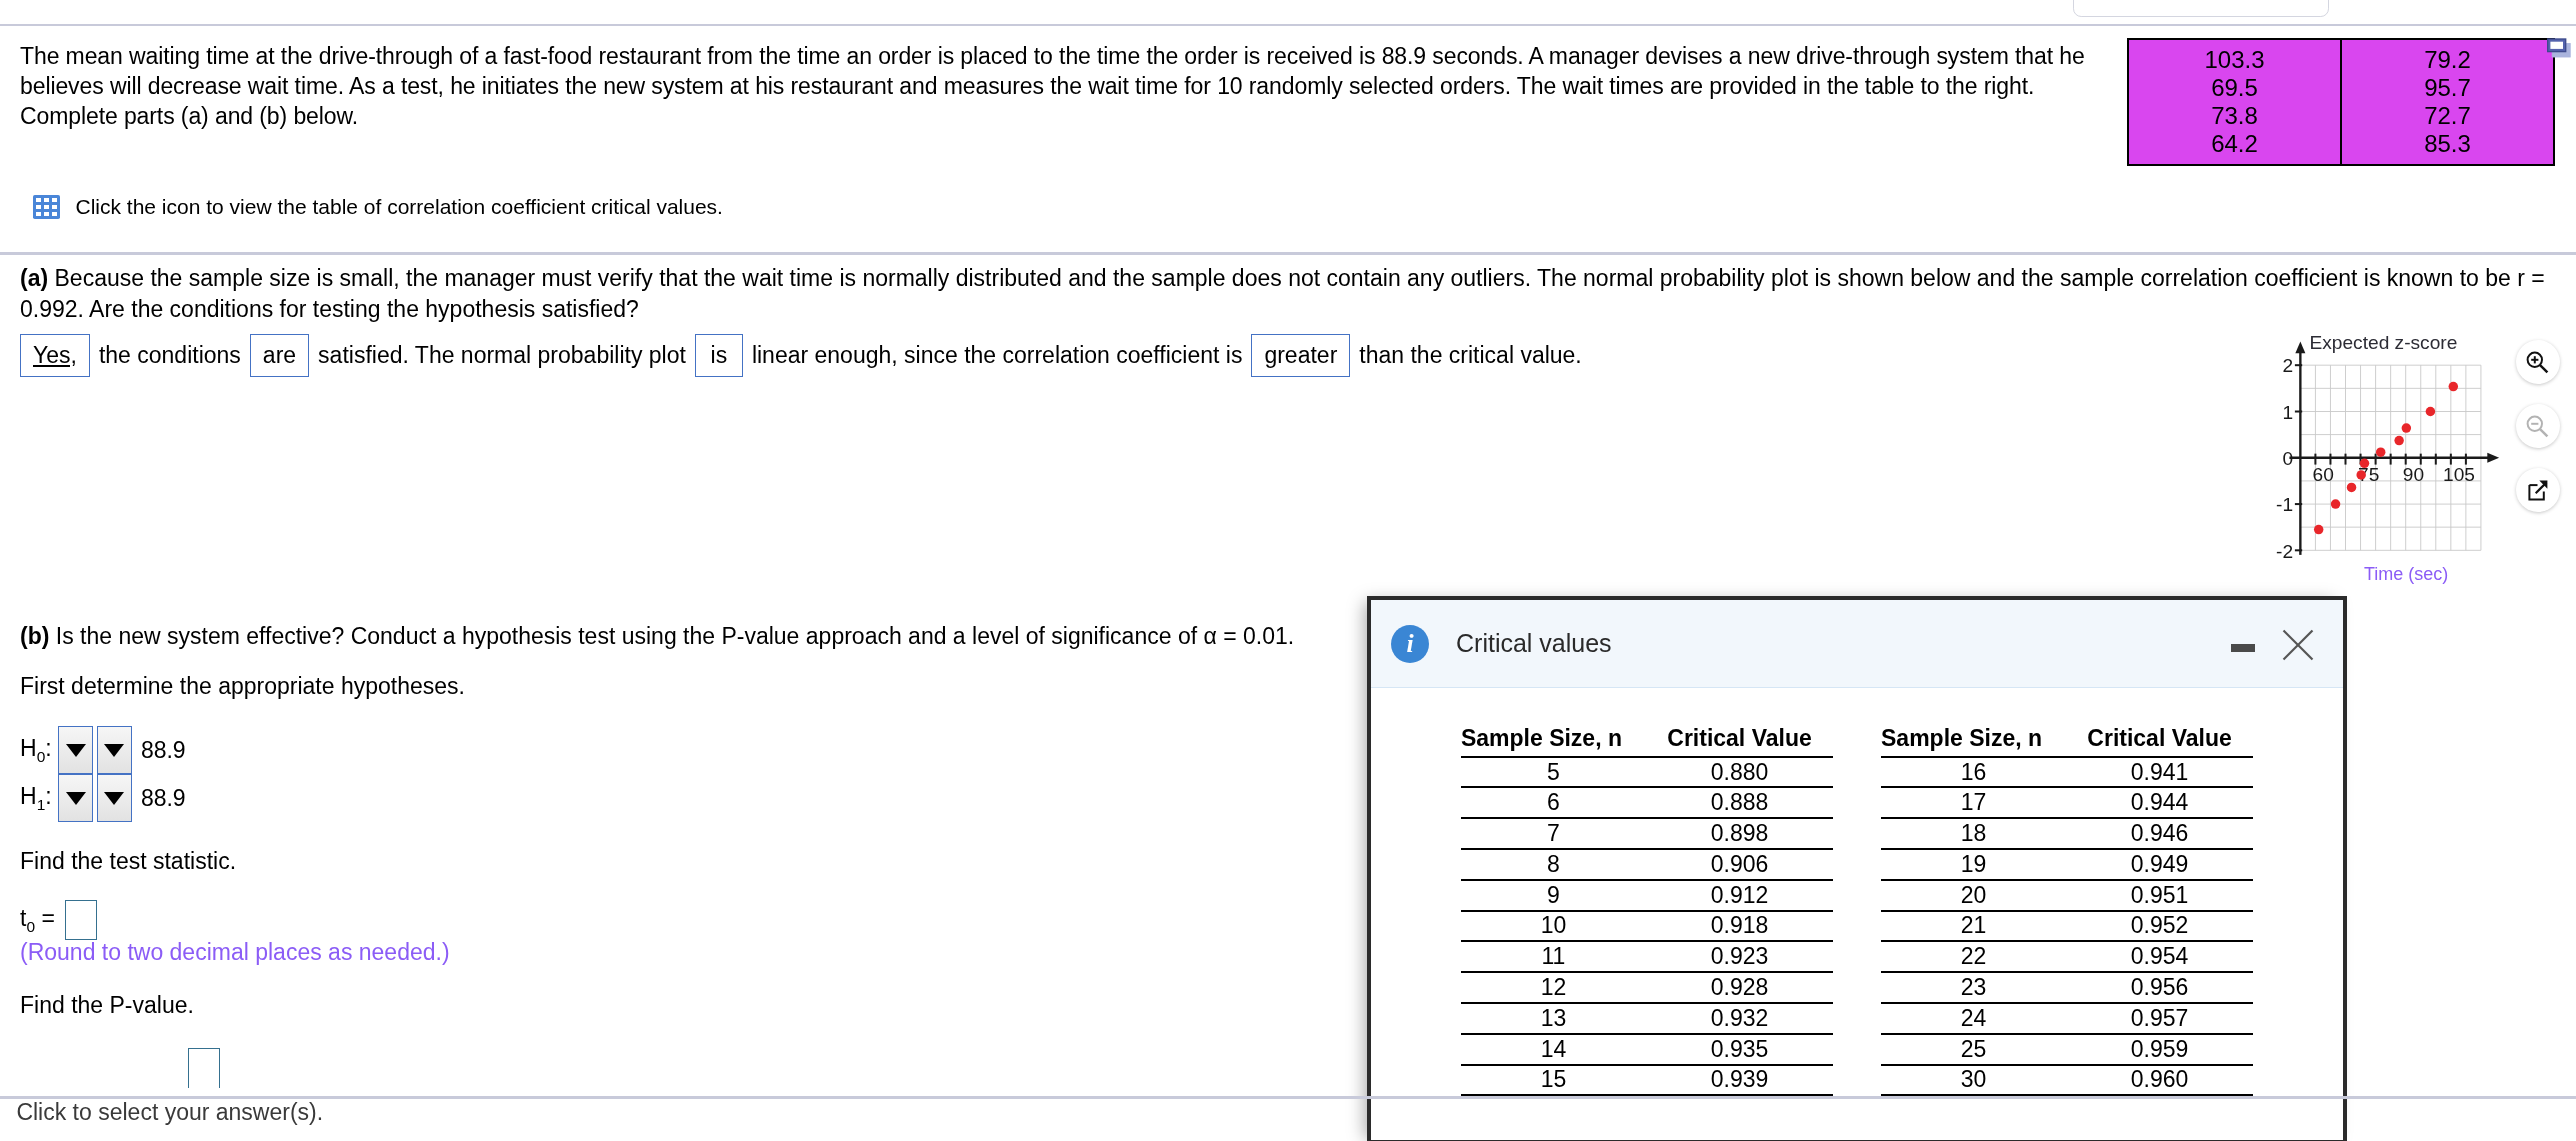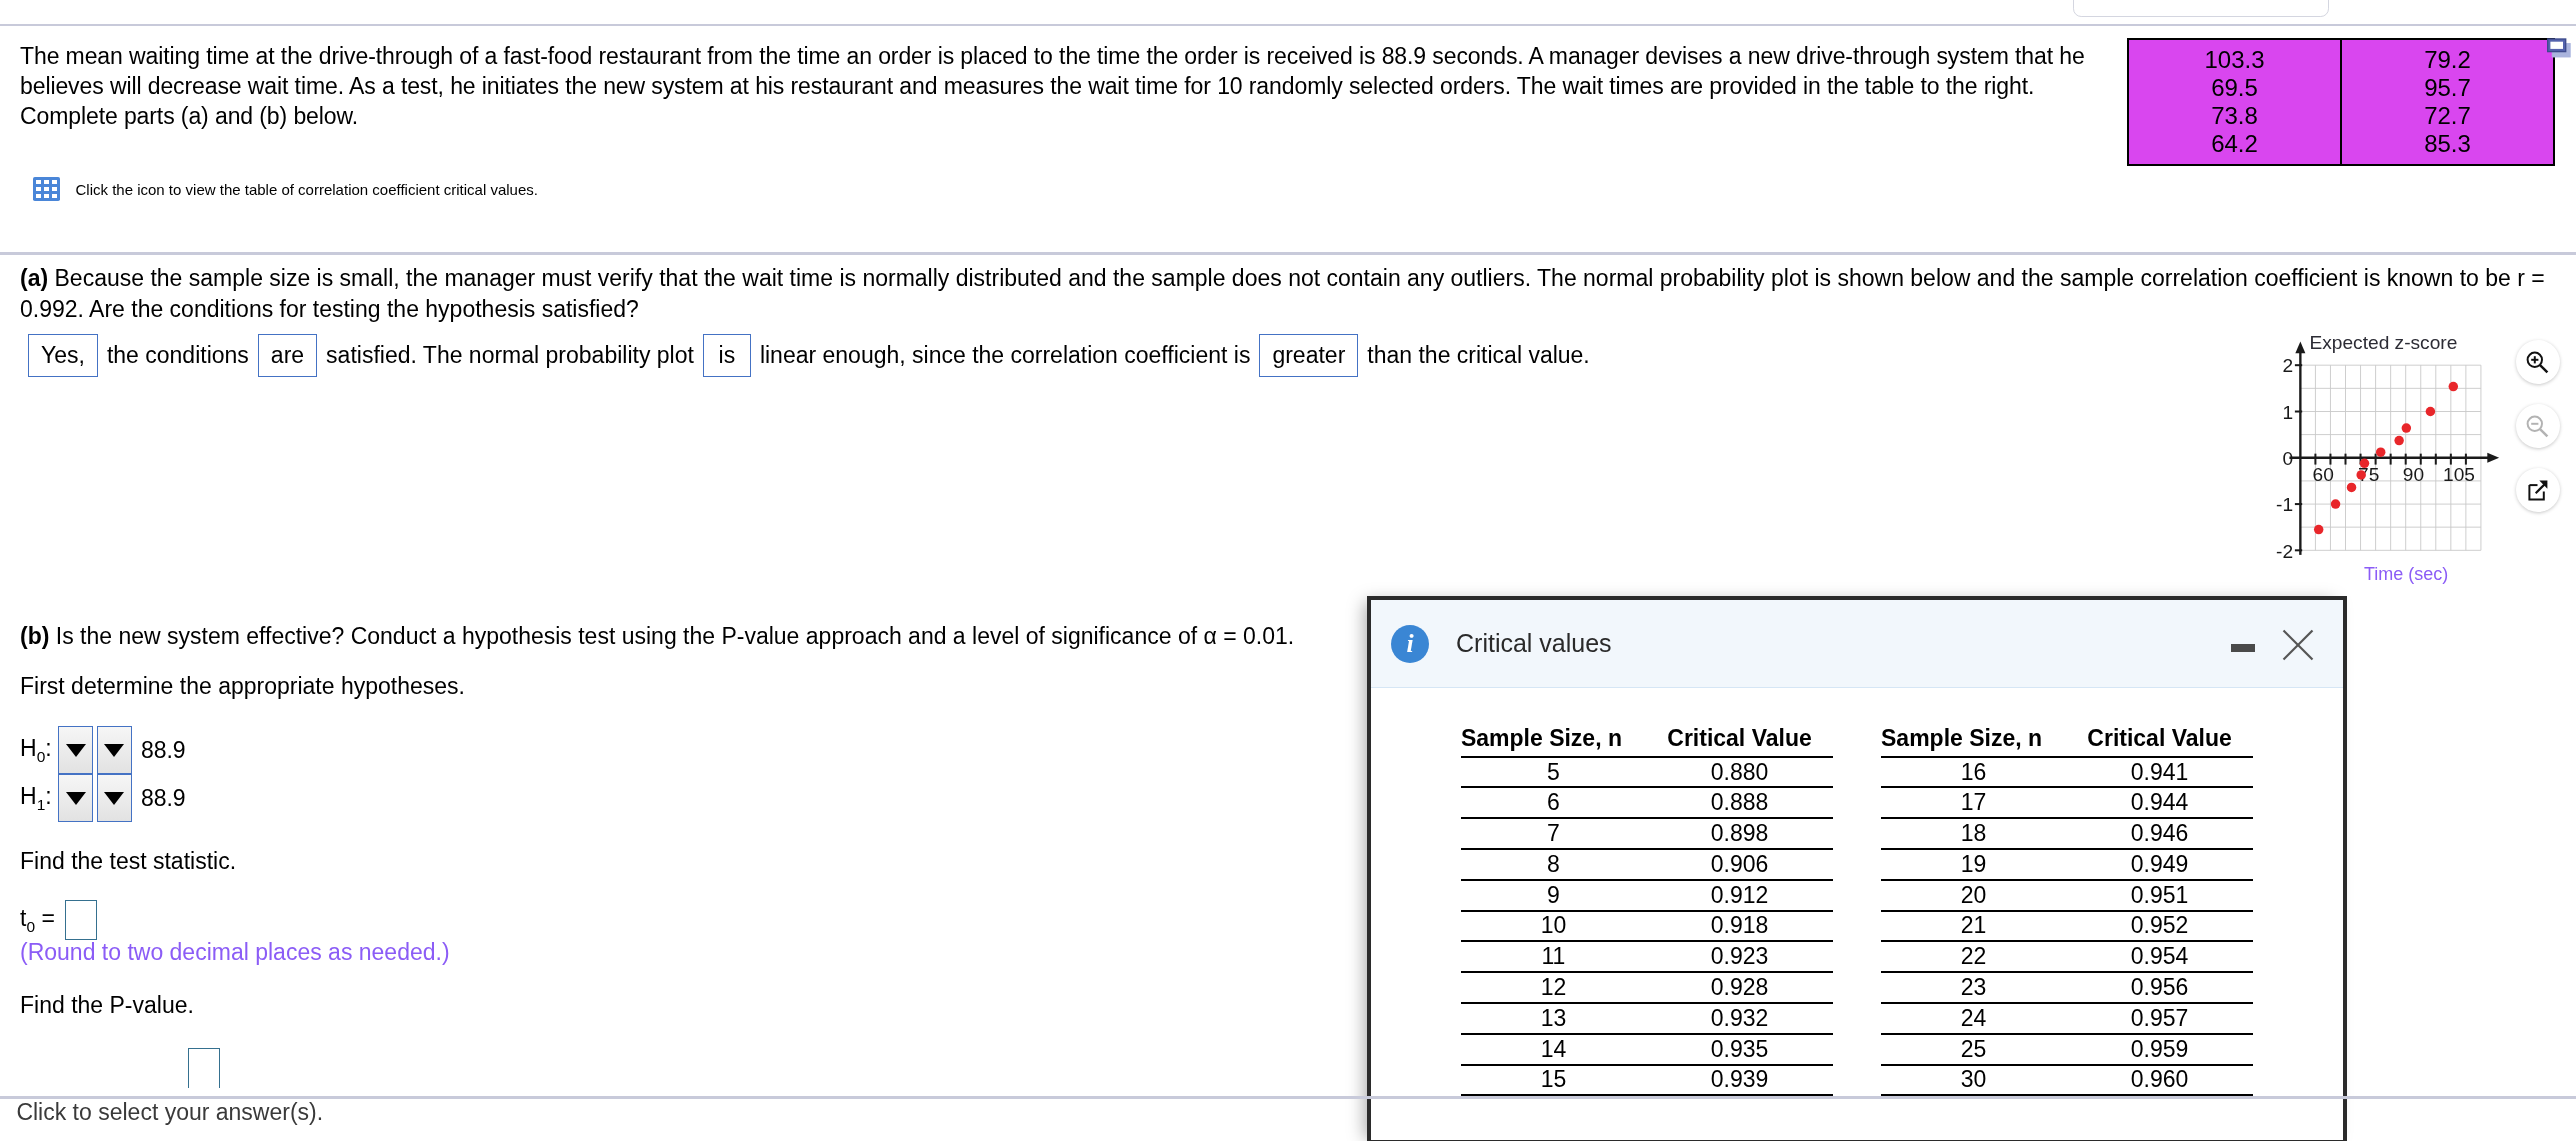--- a/index.html
+++ b/index.html
@@ -49,23 +49,23 @@
   #data-table tr:first-child td { padding-top:5.5px; }
   #data-table tr:last-child td { padding-bottom:6.4px; }
 
   #popout-tbl {
     position:absolute; left:2545px; top:37px;
     width:27px; height:22px;
   }
 
   
   #icon-line {
-    position:absolute; left:33px; top:177px;
+    position:absolute; left:33px; top:195px;
     display:flex; align-items:center; gap:15.5px;
-    font-size:15px;
+    font-size:21px;
   }
   .grid-icon {
     width:27px; height:24px;
     background:#4a86d8;
     border-radius:1.8px;
     display:grid;
     grid-template-columns:repeat(3,1fr);
     grid-template-rows:repeat(3,1fr);
     gap:2.3px; padding:2.7px;
   }
@@ -93,21 +93,21 @@
   }
   .sel {
     border:1.8px solid #4472c4;
     background:#fff;
     height:43px; min-width:48px;
     display:inline-flex; align-items:center; justify-content:center;
     padding:0 12px;
     font-size:23px;
     margin:0 9px;
   }
-  #ans-row .sel:first-child { margin-left:8px; }
+  #ans-row .sel:first-child { margin-left:0;text-decoration:underline; }
 
   
   #npp {
     position:absolute; left:2273px; top:336px;
     width:228px; height:228px;
   }
   #npp-caption {
     position:absolute; left:2364px; top:564px;
     font-size:18px; color:#8b5cf6;
   }

